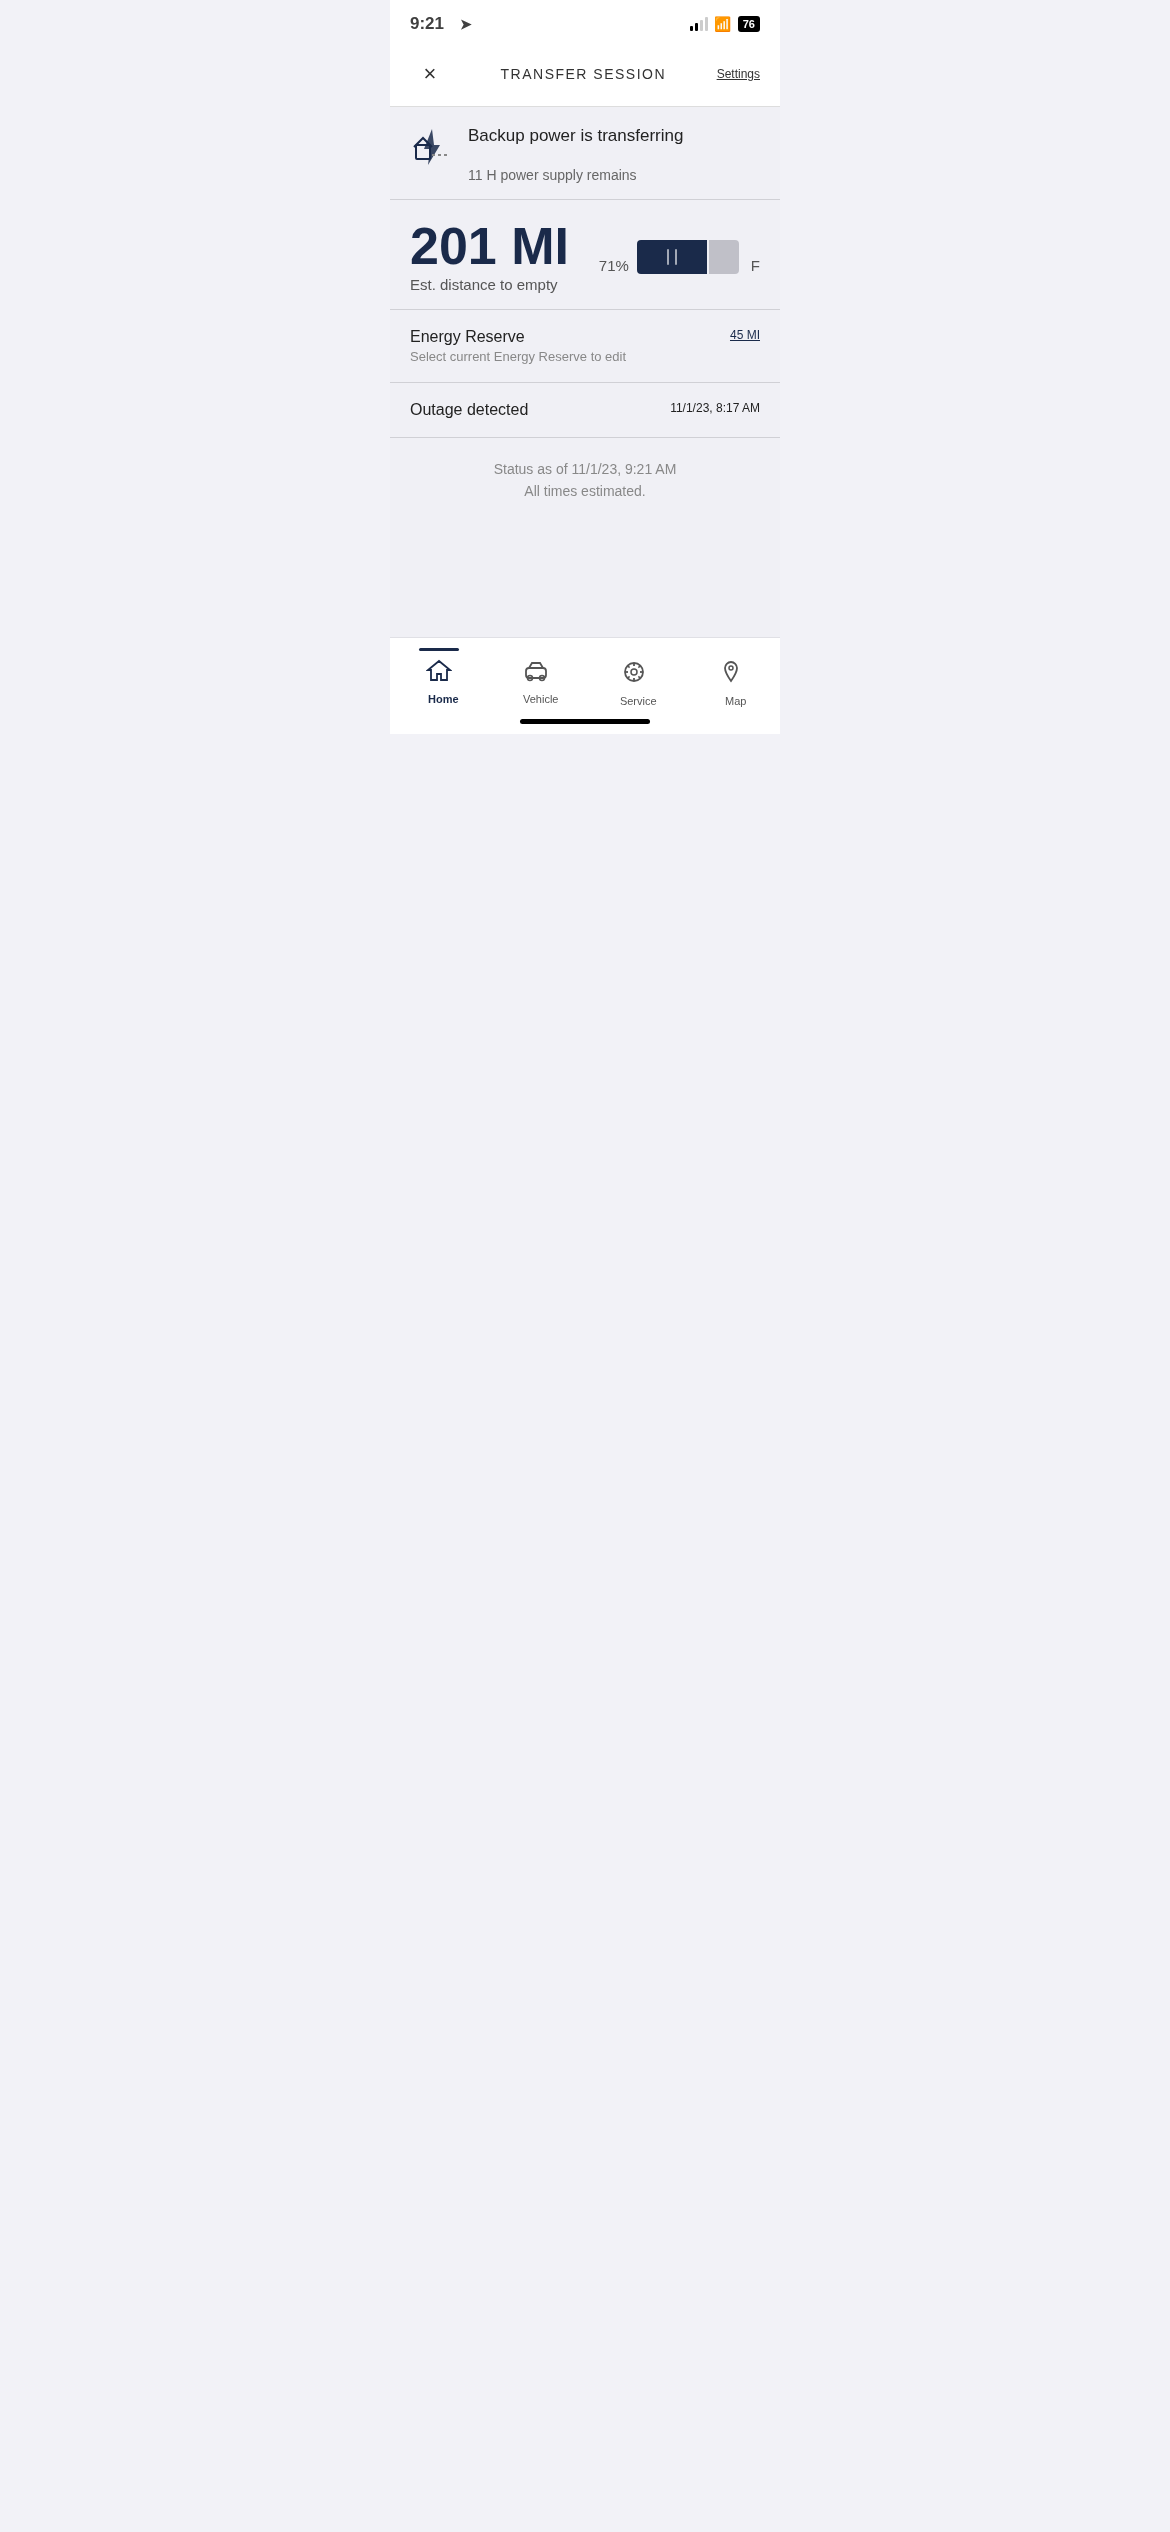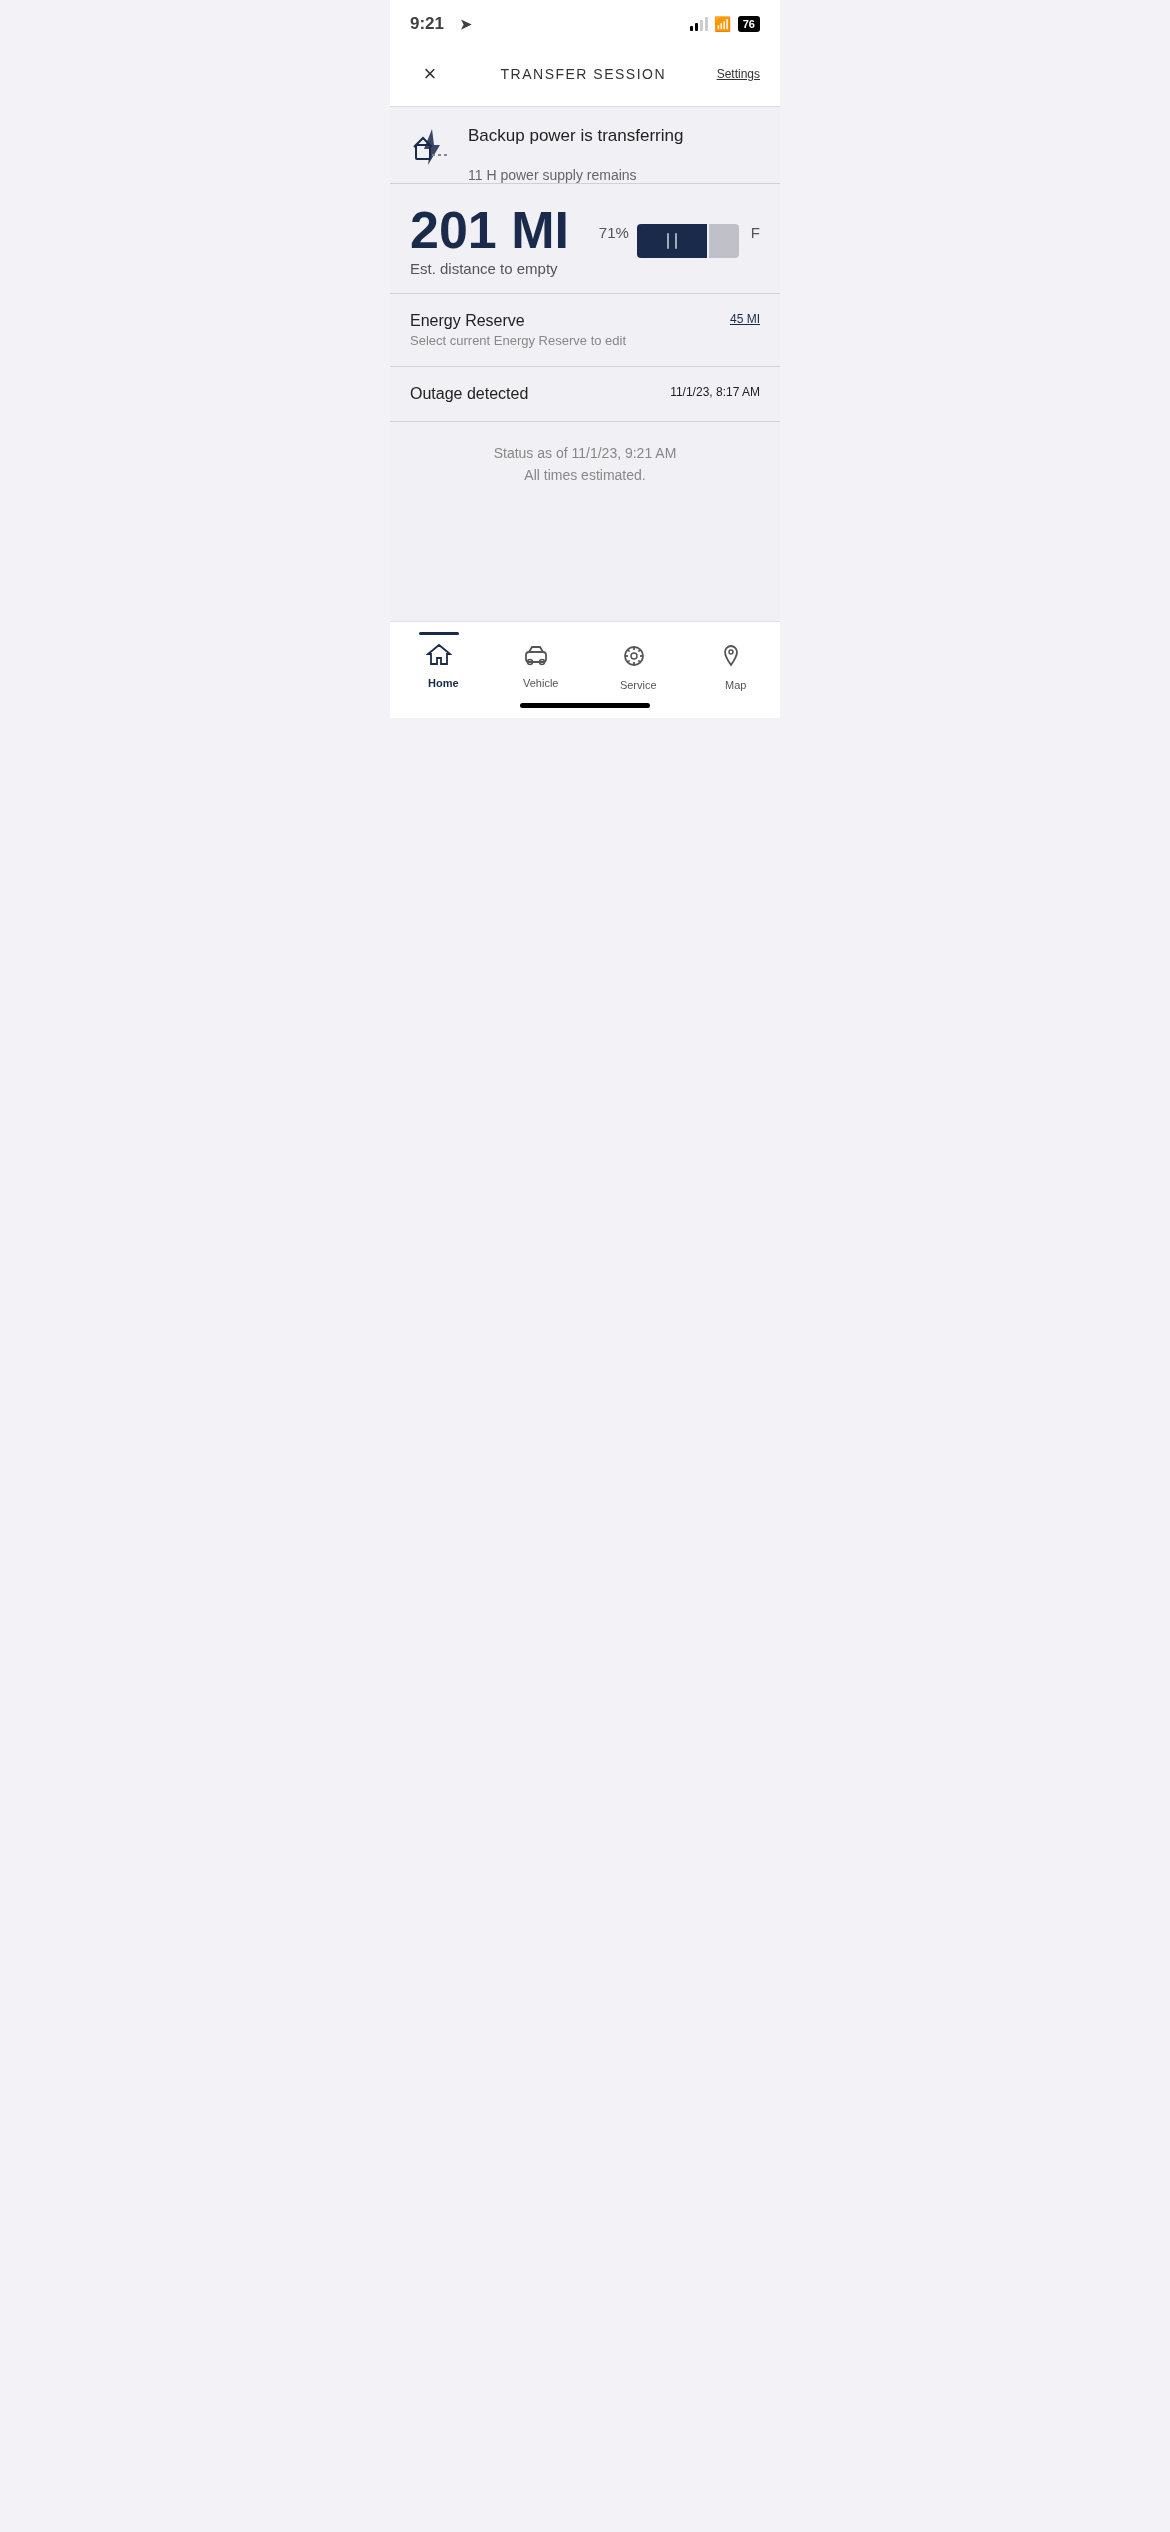--- a/index.html
+++ b/index.html
@@ -101,21 +101,21 @@
 
     
     .main-content {
       background: #f0f0f5;
       padding: 0;
     }
 
     
     .status-banner {
       background: #f0f0f5;
-      padding: 18px 20px 0;
+      padding: 18px 20px 16px;
       display: flex;
       align-items: flex-start;
       gap: 14px;
       border-bottom: 1px solid #d0d0d5;
     }
     .banner-icon {
       width: 44px;
       height: 44px;
       flex-shrink: 0;
     }
@@ -152,21 +152,21 @@
       color: #1a2a4a;
       line-height: 1;
     }
     .distance-label {
       font-size: 15px;
       color: #555;
       margin-top: 4px;
     }
     .battery-visual {
       display: flex;
-      align-items: flex-start;
+      align-items: flex-end;
       gap: 8px;
     }
     .battery-percent {
       font-size: 15px;
       color: #555;
     }
     .battery-gauge {
       display: flex;
       align-items: center;
       gap: 2px;

